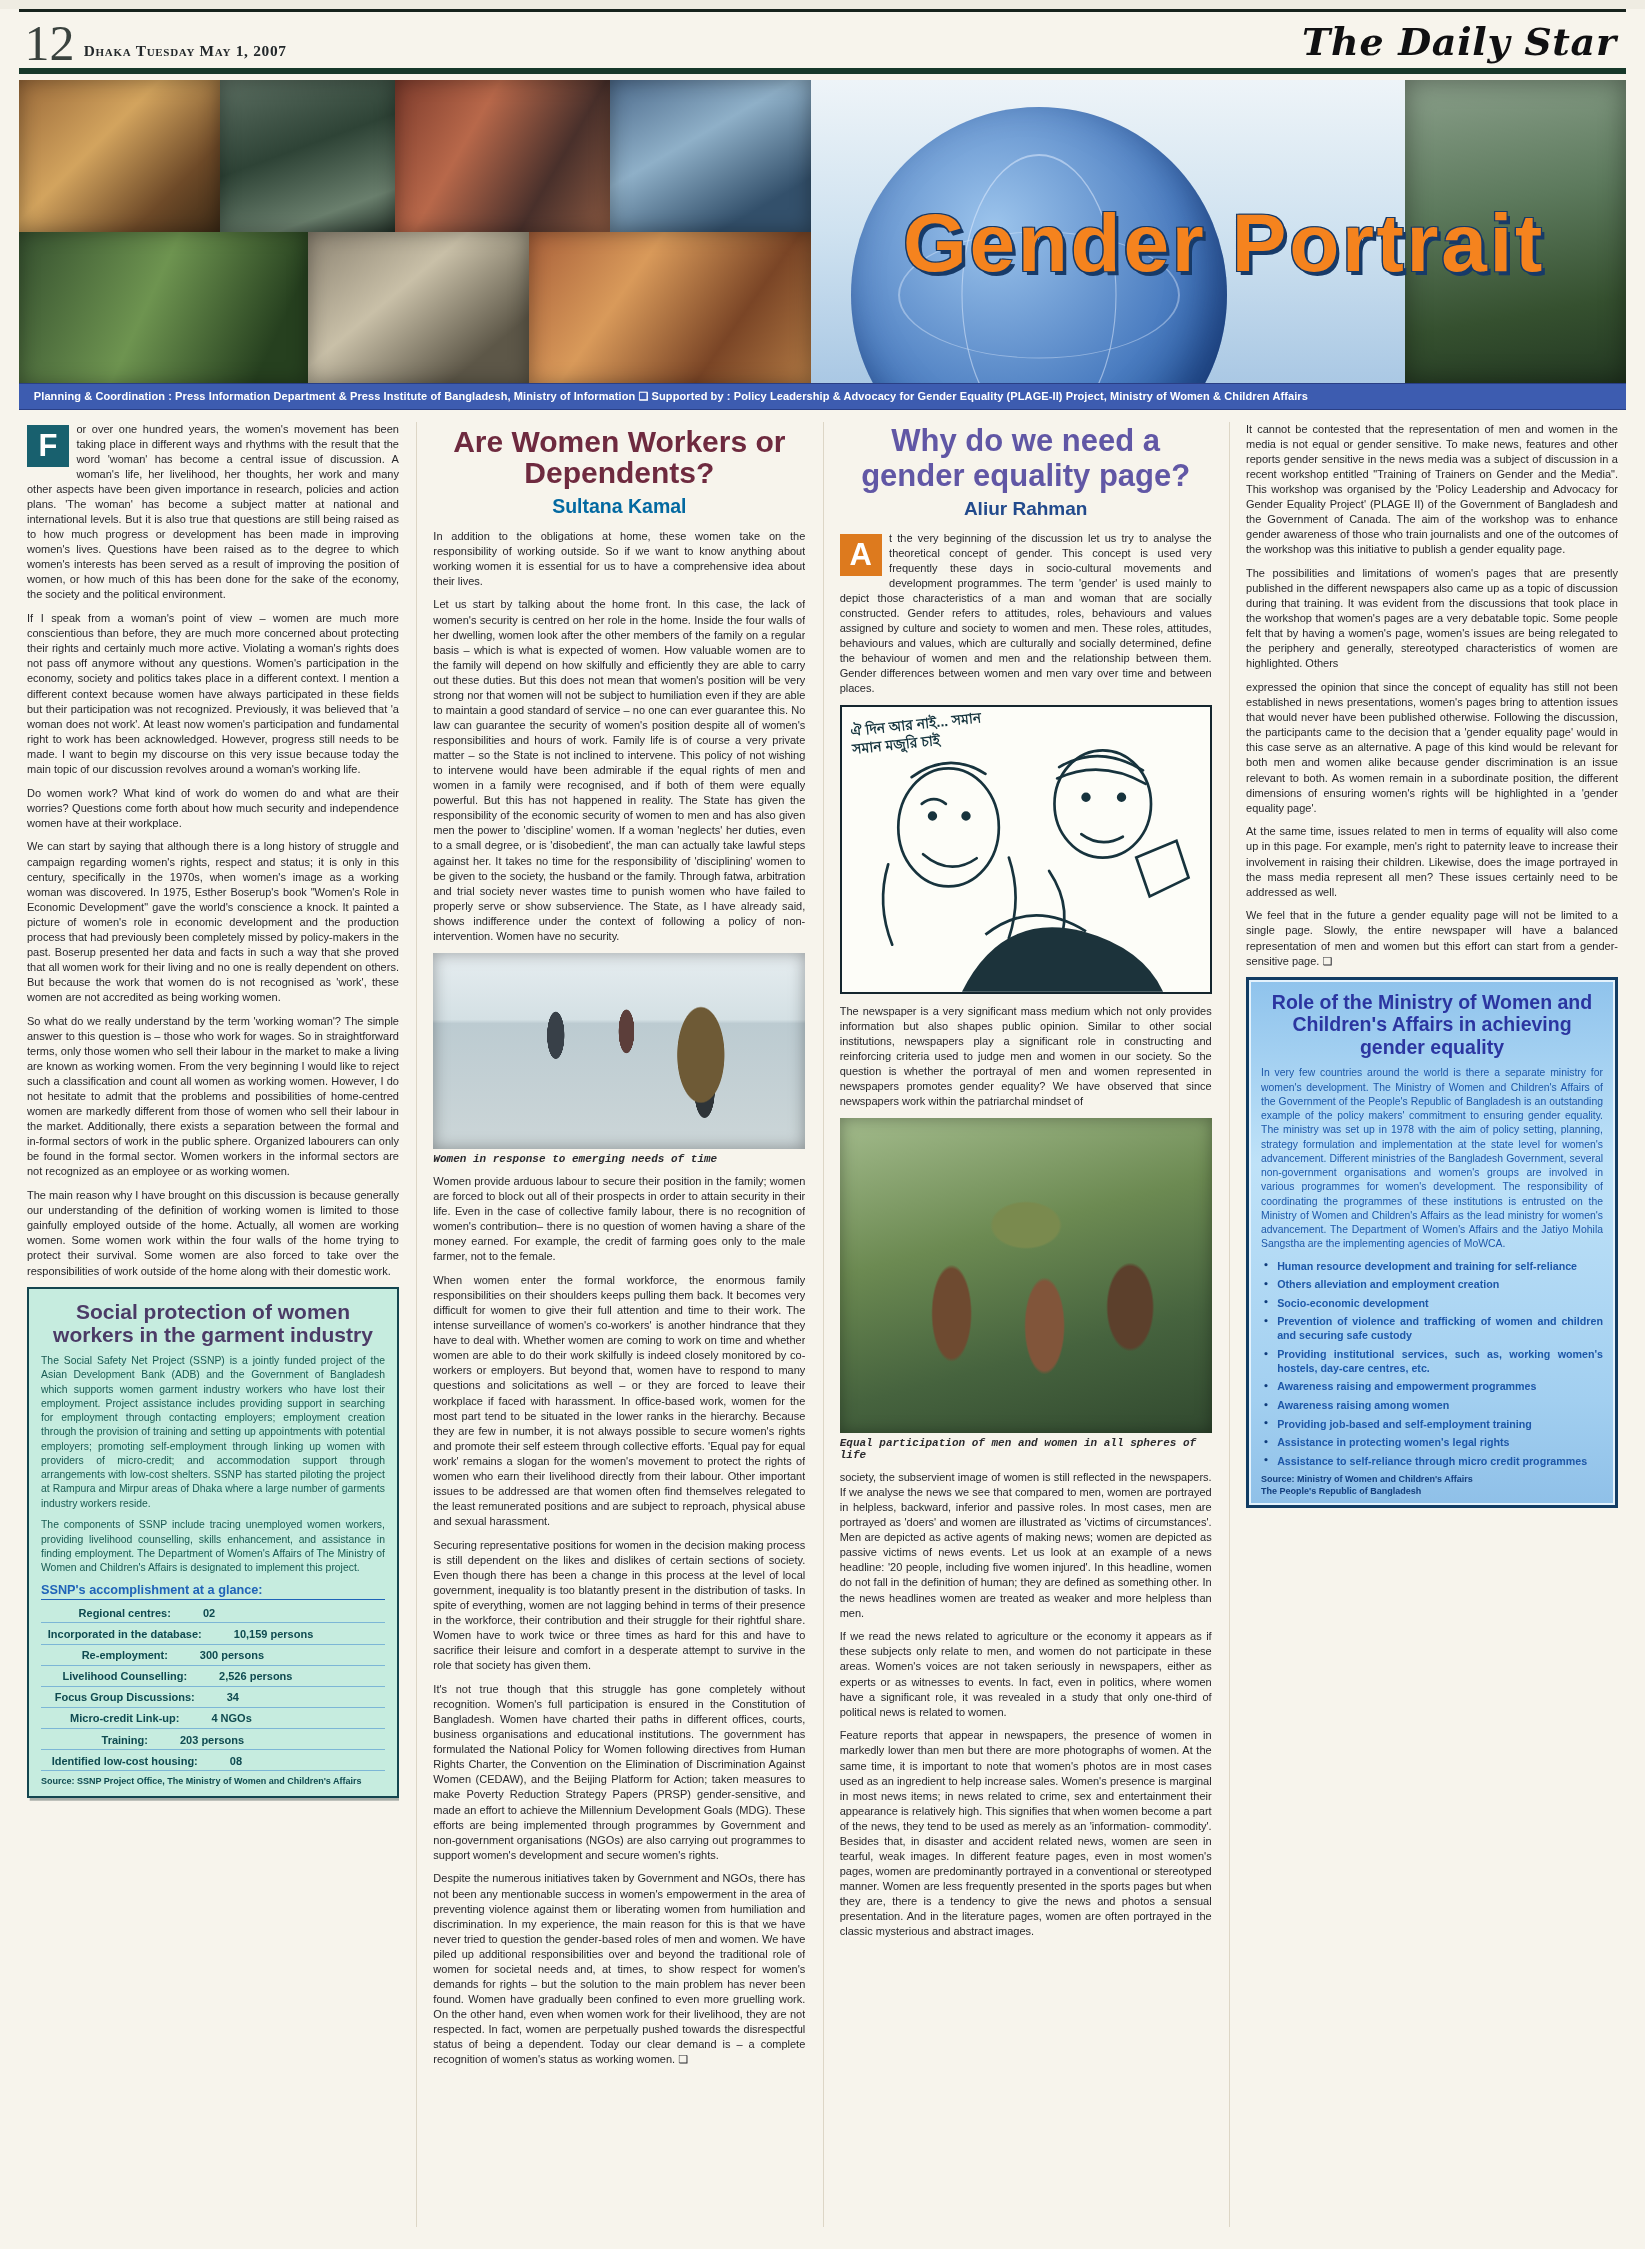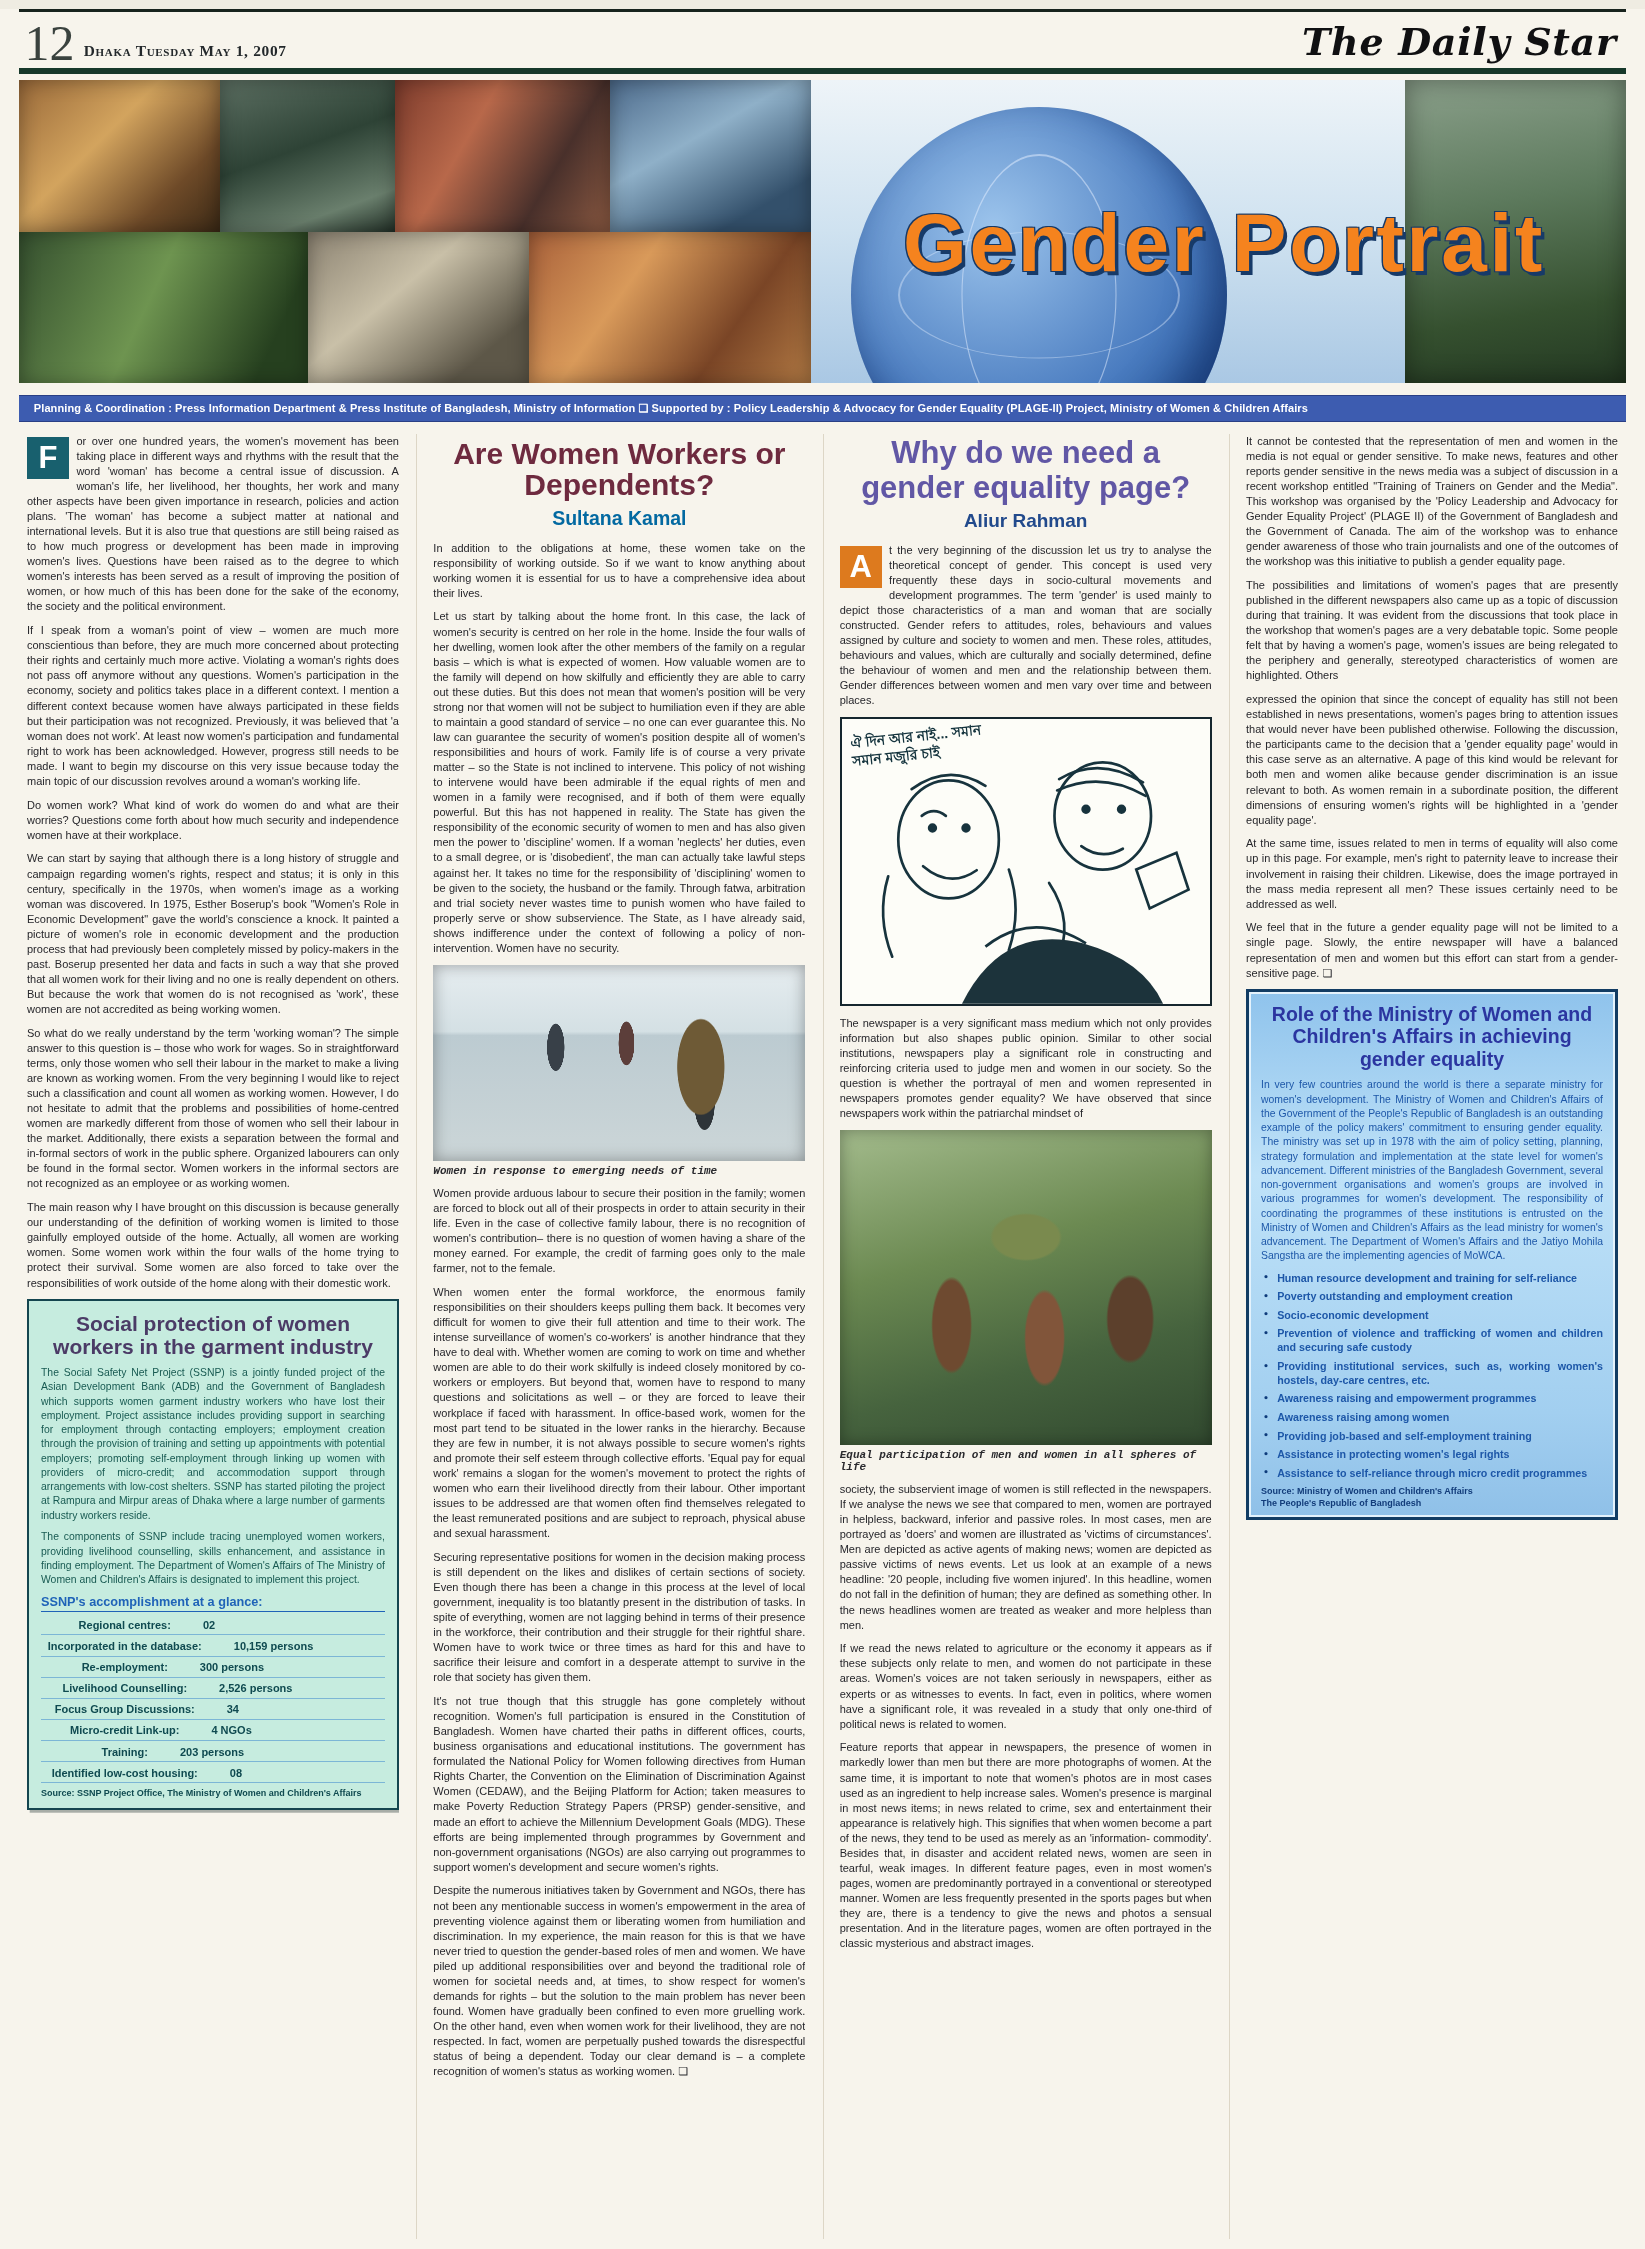--- a/index.html
+++ b/index.html
@@ -45,21 +45,21 @@
   .globe::before { content:""; position:absolute; inset:47px; border:2px solid rgba(230,240,255,0.5); border-radius:50%; transform:scaleX(0.55); }
   .globe::after  { content:""; position:absolute; inset:47px; border:2px solid rgba(230,240,255,0.4); border-radius:50%; transform:scaleY(0.45); }
   .banner-title {
     position:absolute; right:81px; top:97px;
     font-size:82px; font-weight:700; letter-spacing:2.7px; white-space:nowrap;
     color:#f5831e;
     text-shadow:3.4px 4px 0 #173a68, -1.3px -1.3px 0 #173a68, 1.3px -1.3px 0 #173a68, -1.3px 1.3px 0 #173a68;
     margin-top:19px;
   }
   .credits {
-    margin:12px 19px; height:27px; background:#3d5cb0;
+    margin:0 19px; height:27px; background:#3d5cb0;
     display:flex; align-items:center; padding-left:14.8px;
     color:#ffffff; font-size:11px; font-weight:bold; letter-spacing:0.1px;
     border-top:1.3px solid #2a3f85; border-bottom:1.3px solid #2a3f85;
   }
 
   
   .content { display:flex; gap:17.4px; margin:12px 27px 0 27px; height:1805px; overflow:hidden; }
   .col { flex:1 1 0; overflow:hidden; }
   .col + .col { border-left:0.7px solid #ddd6c6; padding-left:16px; }
   p.body { font-size:11px; line-height:1.37; text-align:justify; margin-bottom:8.7px; }
@@ -254,21 +254,21 @@
       <p class="body">The possibilities and limitations of women's pages that are presently published in the different newspapers also came up as a topic of discussion during that training. It was evident from the discussions that took place in the workshop that women's pages are a very debatable topic. Some people felt that by having a women's page, women's issues are being relegated to the periphery and generally, stereotyped characteristics of women are highlighted. Others</p>
       <p class="body">expressed the opinion that since the concept of equality has still not been established in news presentations, women's pages bring to attention issues that would never have been published otherwise. Following the discussion, the participants came to the decision that a 'gender equality page' would in this case serve as an alternative. A page of this kind would be relevant for both men and women alike because gender discrimination is an issue relevant to both. As women remain in a subordinate position, the different dimensions of ensuring women's rights will be highlighted in a 'gender equality page'.</p>
       <p class="body">At the same time, issues related to men in terms of equality will also come up in this page. For example, men's right to paternity leave to increase their involvement in raising their children. Likewise, does the image portrayed in the mass media represent all men? These issues certainly need to be addressed as well.</p>
       <p class="body">We feel that in the future a gender equality page will not be limited to a single page. Slowly, the entire newspaper will have a balanced representation of men and women but this effort can start from a gender-sensitive page. ❏</p>
 
       <div class="ministry">
         <div class="min-title">Role of the Ministry of Women and Children's Affairs in achieving gender equality</div>
         <p class="body">In very few countries around the world is there a separate ministry for women's development. The Ministry of Women and Children's Affairs of the Government of the People's Republic of Bangladesh is an outstanding example of the policy makers' commitment to ensuring gender equality. The ministry was set up in 1978 with the aim of policy setting, planning, strategy formulation and implementation at the state level for women's advancement. Different ministries of the Bangladesh Government, several non-government organisations and women's groups are involved in various programmes for women's development. The responsibility of coordinating the programmes of these institutions is entrusted on the Ministry of Women and Children's Affairs as the lead ministry for women's advancement. The Department of Women's Affairs and the Jatiyo Mohila Sangstha are the implementing agencies of MoWCA.</p>
         <ul>
           <li>Human resource development and training for self-reliance</li>
-          <li>Poverty outstanding and employment creation</li>
+          <li>Others alleviation and employment creation</li>
           <li>Socio-economic development</li>
           <li>Prevention of violence and trafficking of women and children and securing safe custody</li>
           <li>Providing institutional services, such as, working women's hostels, day-care centres, etc.</li>
           <li>Awareness raising and empowerment programmes</li>
           <li>Awareness raising among women</li>
           <li>Providing job-based and self-employment training</li>
           <li>Assistance in protecting women's legal rights</li>
           <li>Assistance to self-reliance through micro credit programmes</li>
         </ul>
         <div class="min-source">

